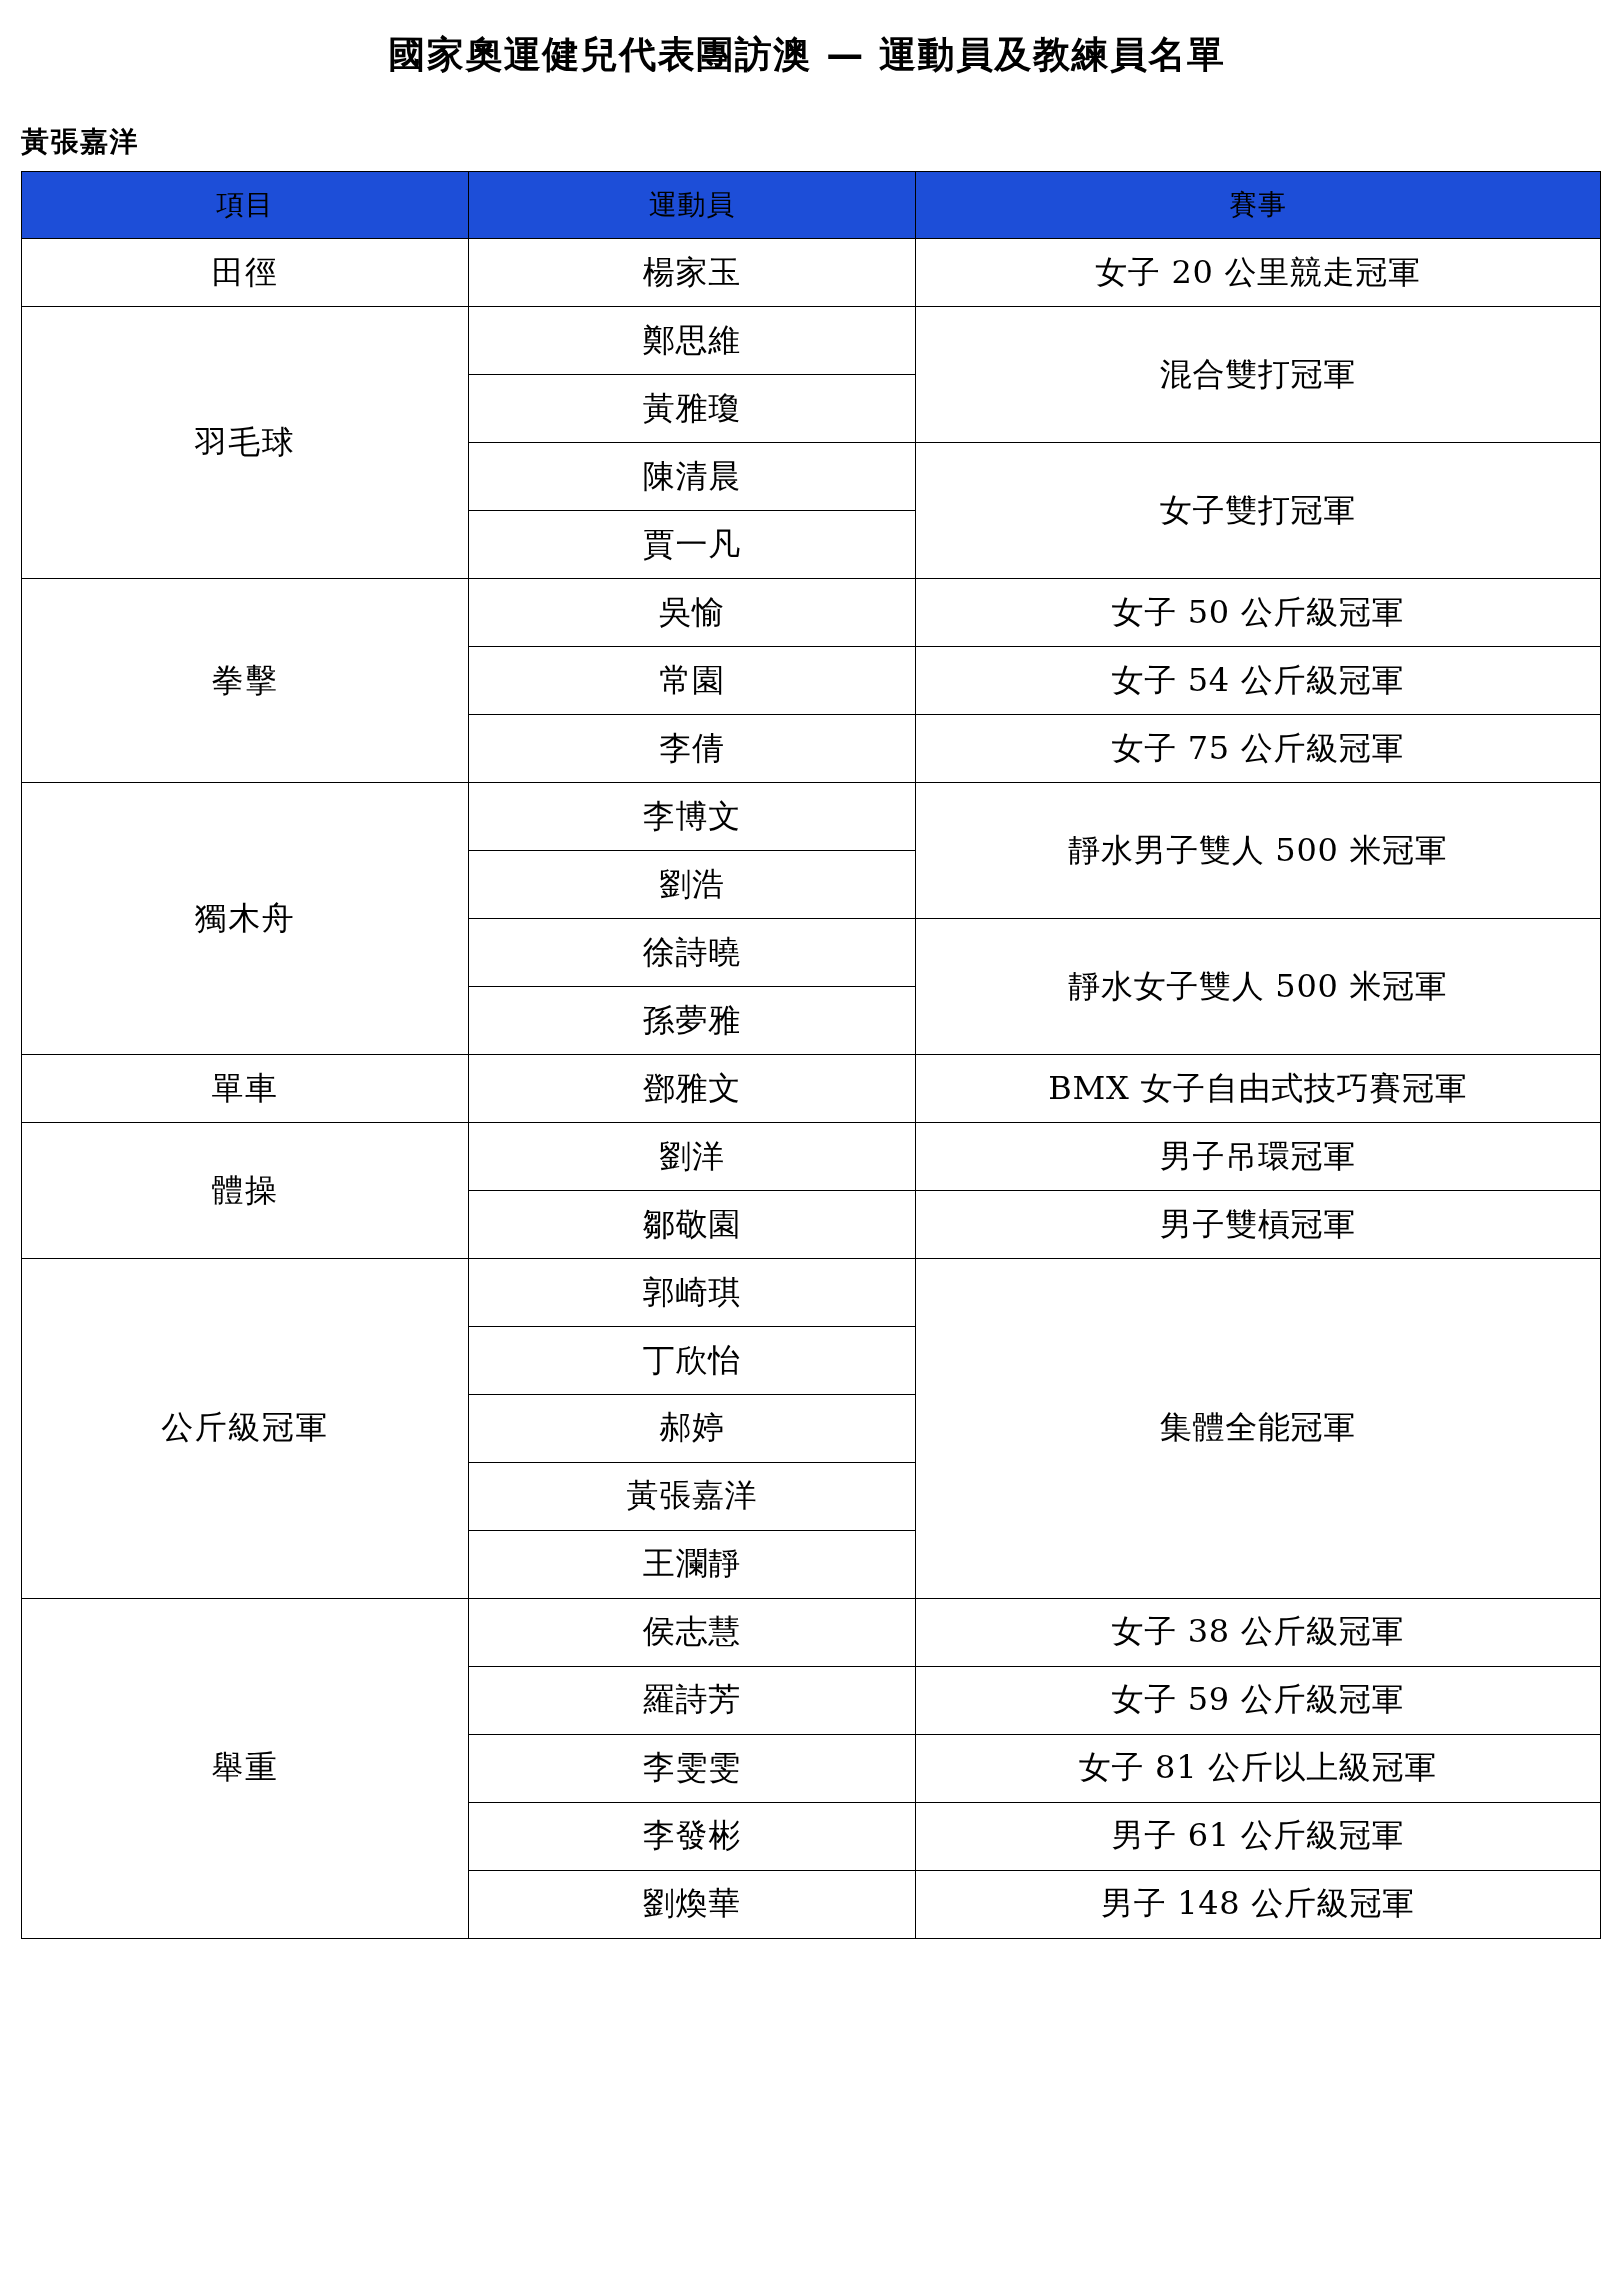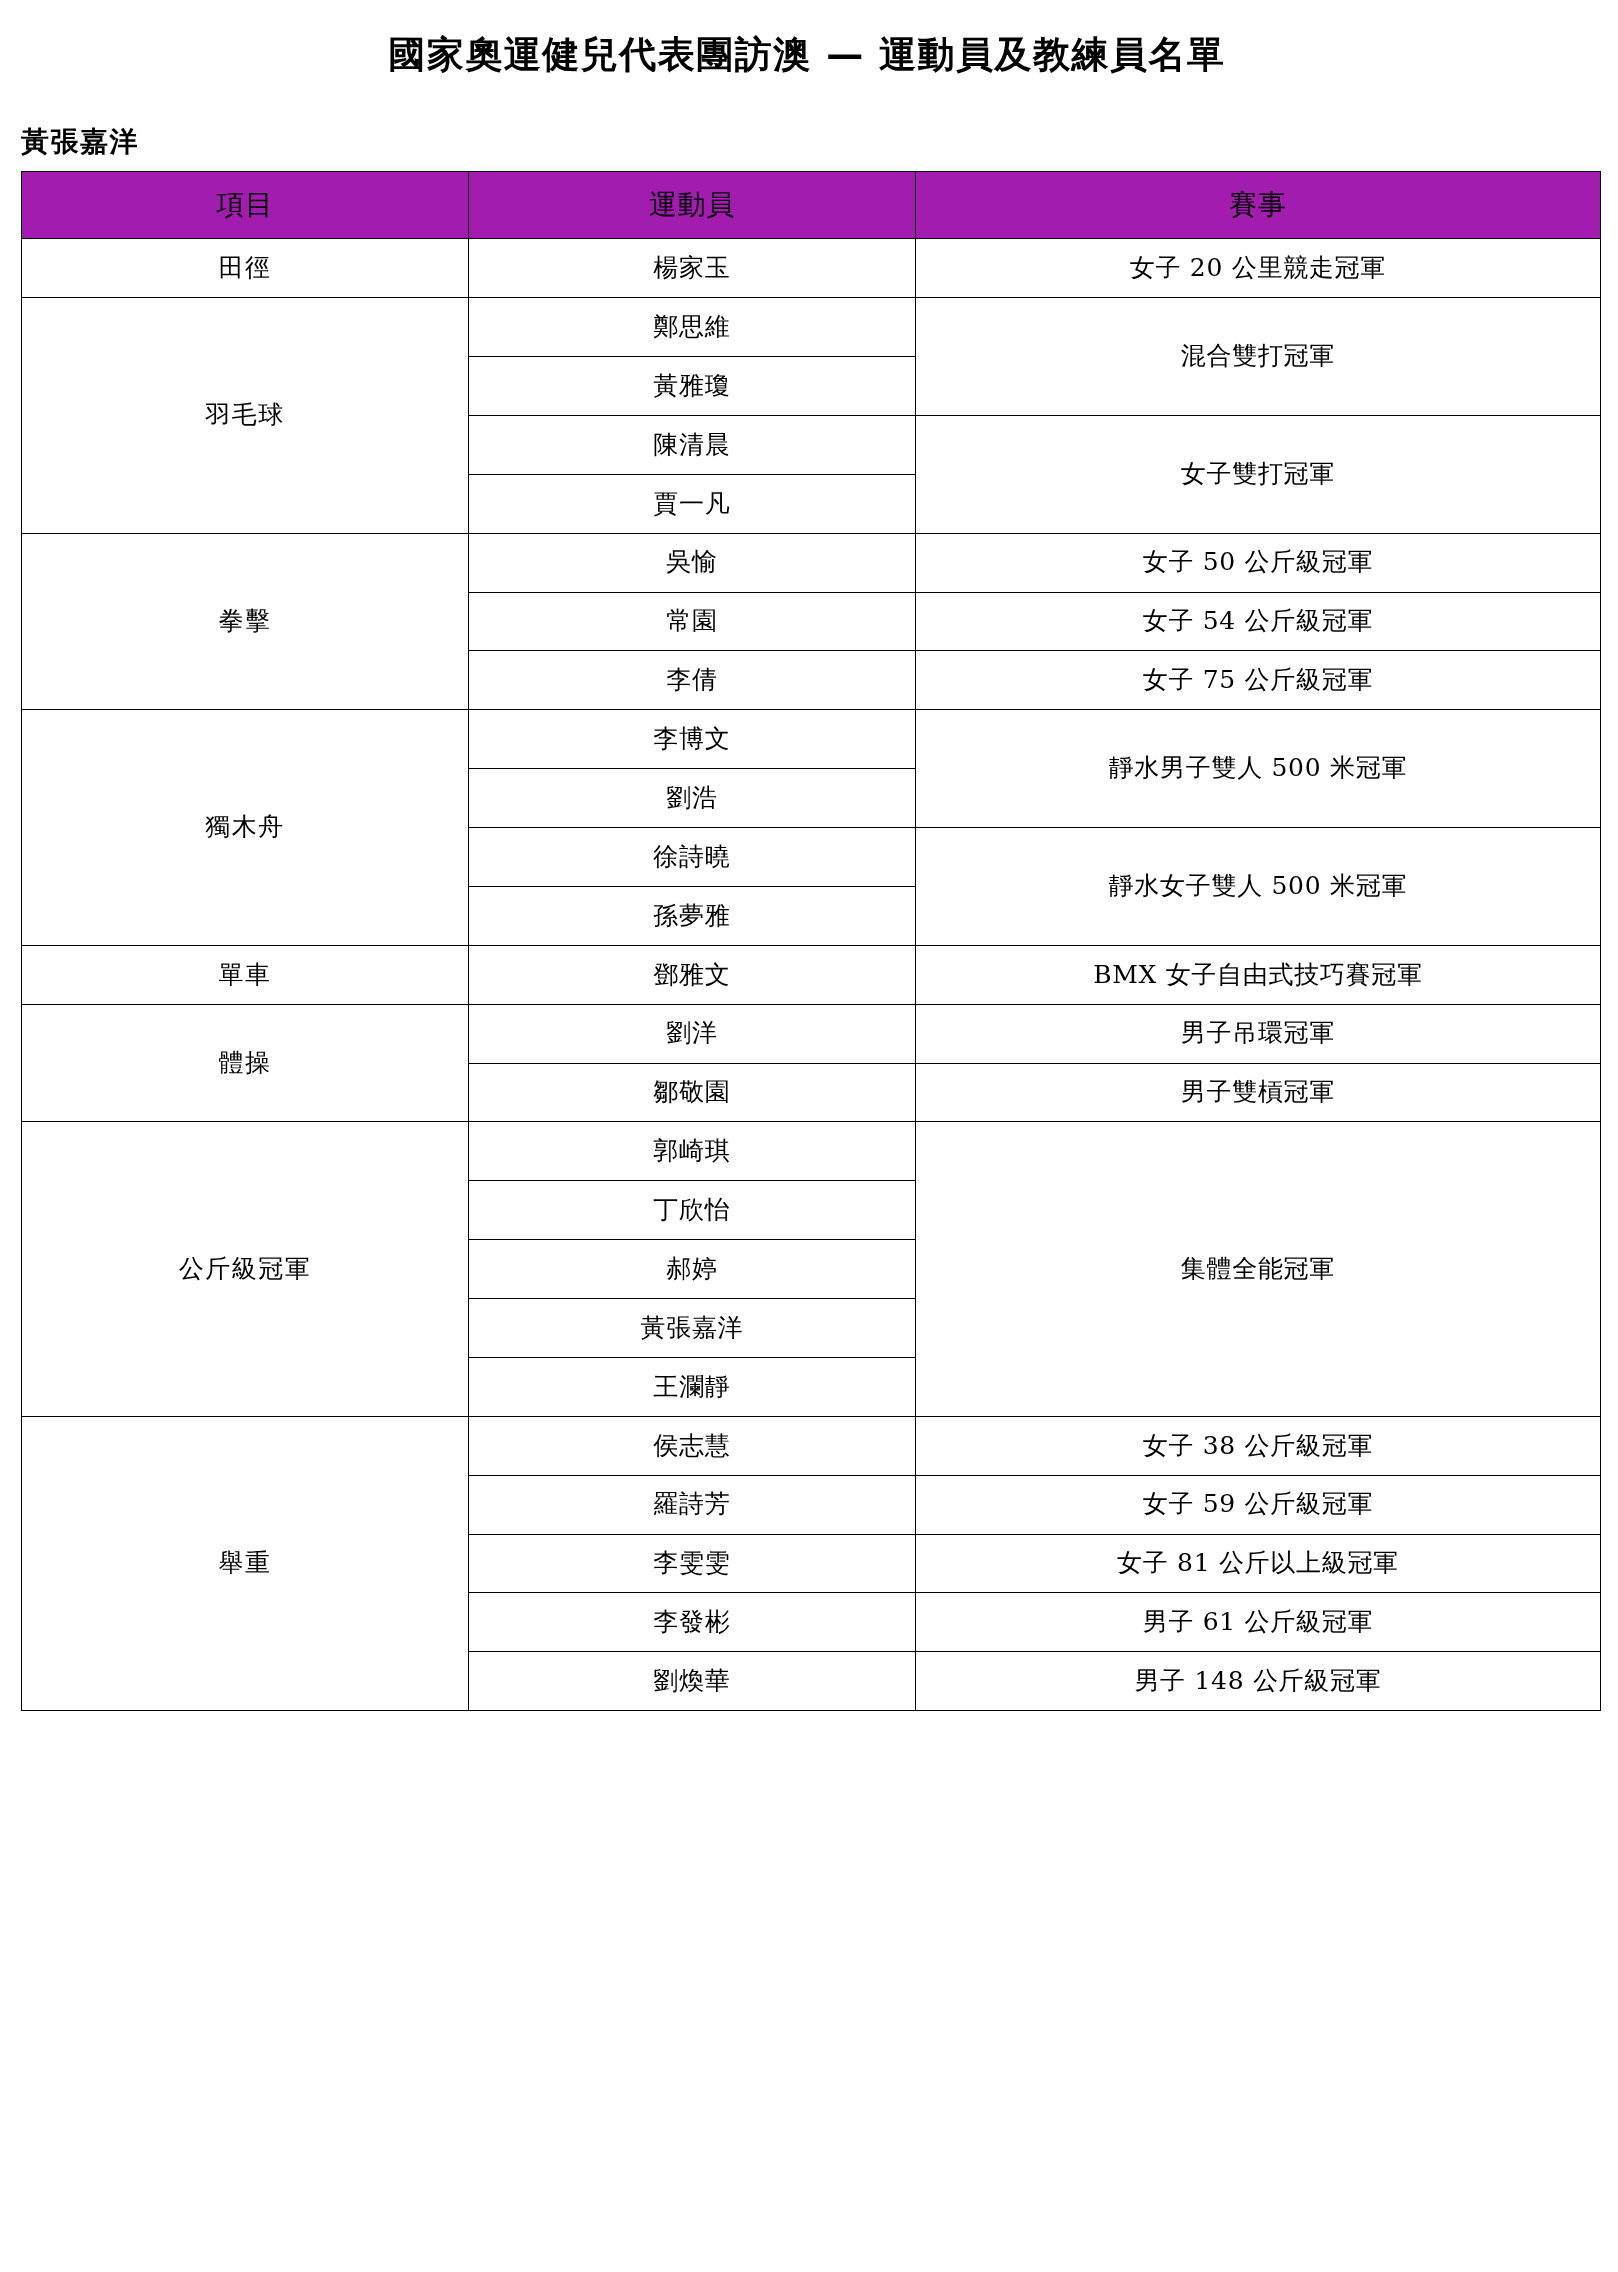--- a/index.html
+++ b/index.html
@@ -39,27 +39,27 @@
     margin: 0 0 0 1.5px;
   }
   table.roster col.c-event  { width: 447px; }
   table.roster col.c-name   { width: 447px; }
   table.roster col.c-result { width: 685px; }
 
   table.roster th, table.roster td {
     border: 1.5px solid #000000;
     text-align: center;
     vertical-align: middle;
-    font-size: 25px;
+    font-size: 32px;
     line-height: 1.3;
     padding: 12.7px 7.4px;
     letter-spacing: 0.7px;
   }
   table.roster thead th {
-    background: #a21caf;
+    background: #1d4ed8;
     font-weight: normal;
     font-size: 28px;
     padding: 15px 7.4px;
   }
   table.roster td.sport {
     letter-spacing: 1.5px;
   }
 </style>
 </head>
 <body>

